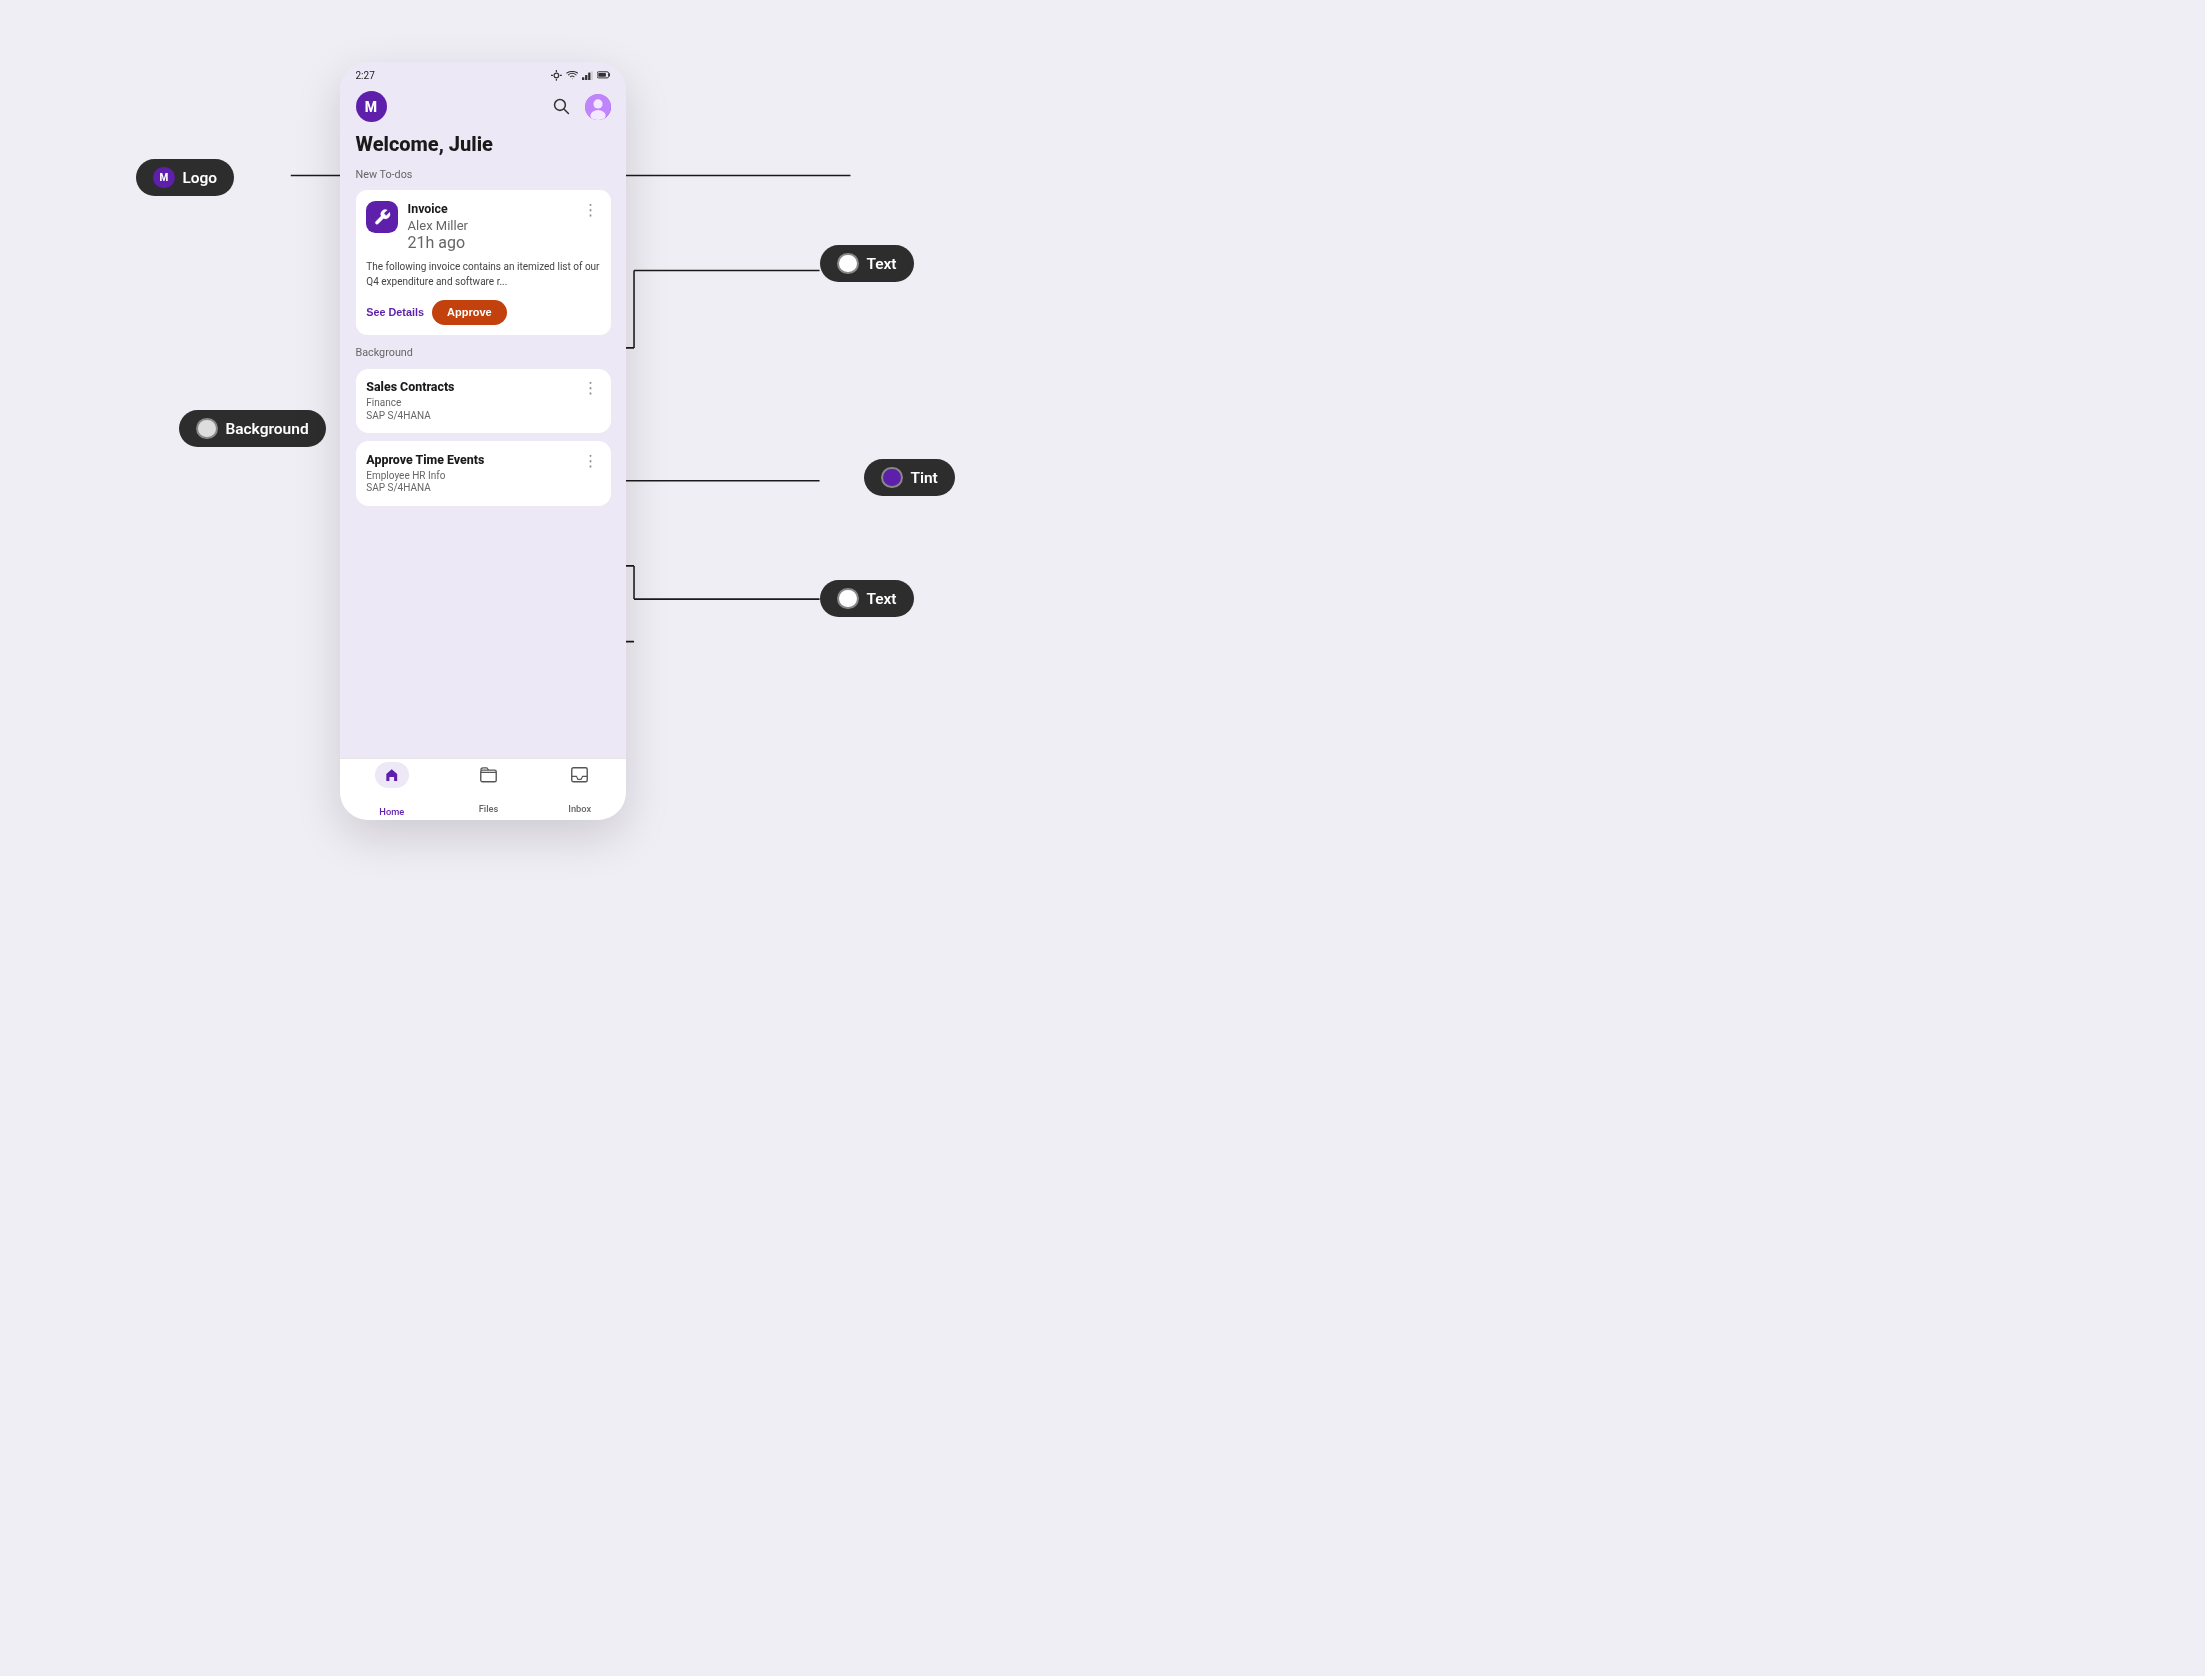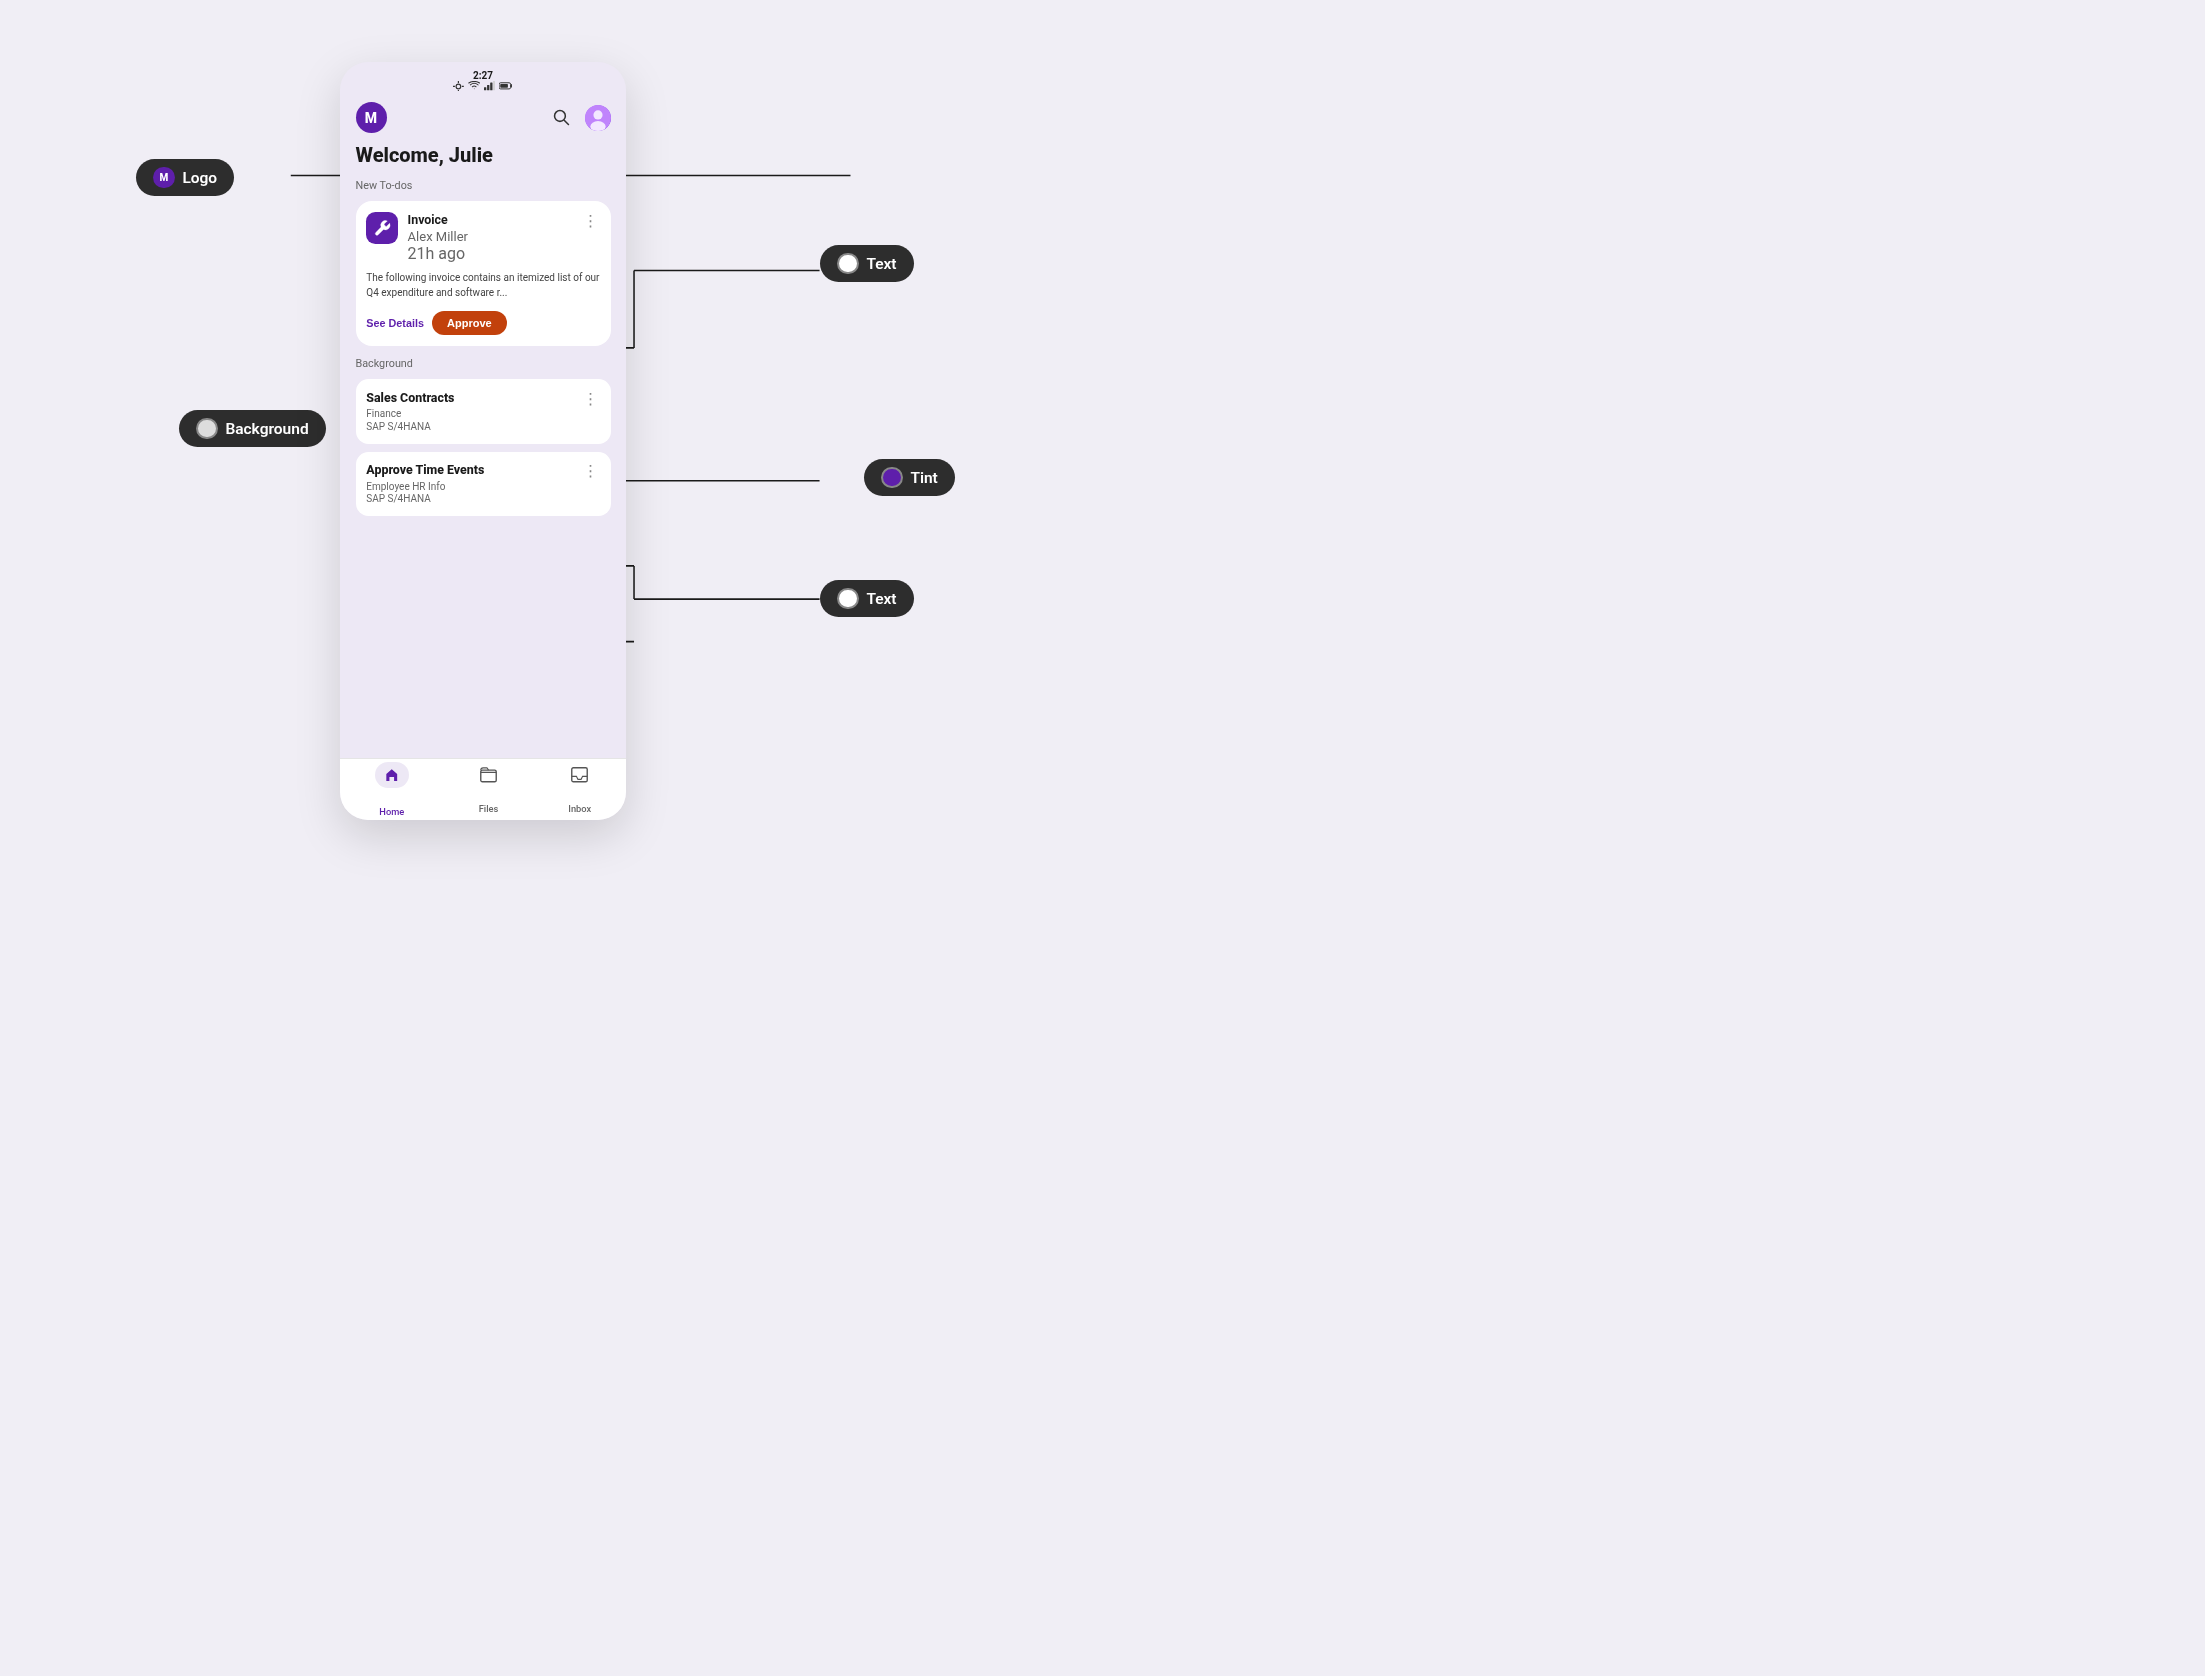--- a/index.html
+++ b/index.html
@@ -32,23 +32,22 @@
       box-shadow: 0 15.5px 46px rgba(0,0,0,0.15);
     }
 
     
     .status-bar {
       display: flex;
       justify-content: space-between;
       align-items: center;
       padding: 7.7px 15.5px 4.6px;
       font-size: 10px;
-      font-weight: 700;
+      font-weight: 400;
       color: #1a1a1a;
-      flex-direction: column;
     }
     .status-right { display: flex; align-items: center; gap: 3.9px; }
 
     
     .app-header {
       display: flex;
       justify-content: space-between;
       align-items: center;
       padding: 6.2px 15.5px 9.3px;
     }
@@ -91,21 +90,21 @@
 
     .section-label {
       font-size: 10.8px;
       color: #666;
       margin-bottom: 9.3px;
     }
 
     
     .todo-card {
       background: white;
-      border-radius: 16px;
+      border-radius: 11px;
       padding: 10.8px;
       margin-bottom: 7.7px;
     }
 
     .todo-card-header {
       display: flex;
       align-items: flex-start;
       gap: 9.3px;
       margin-bottom: 7.7px;
     }

